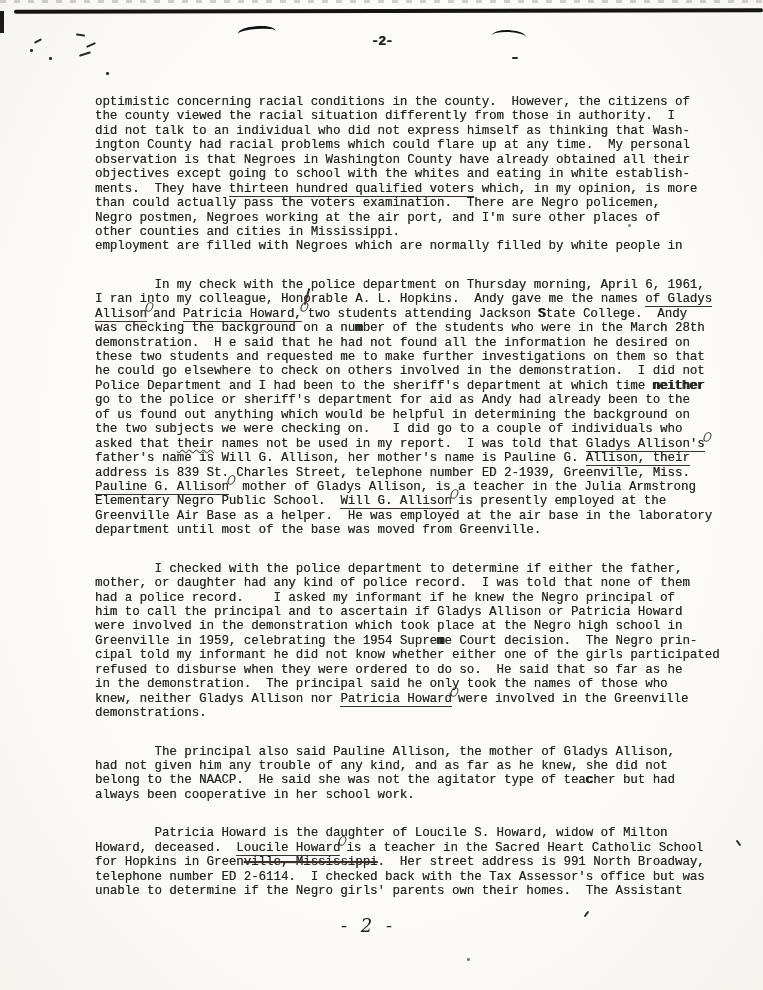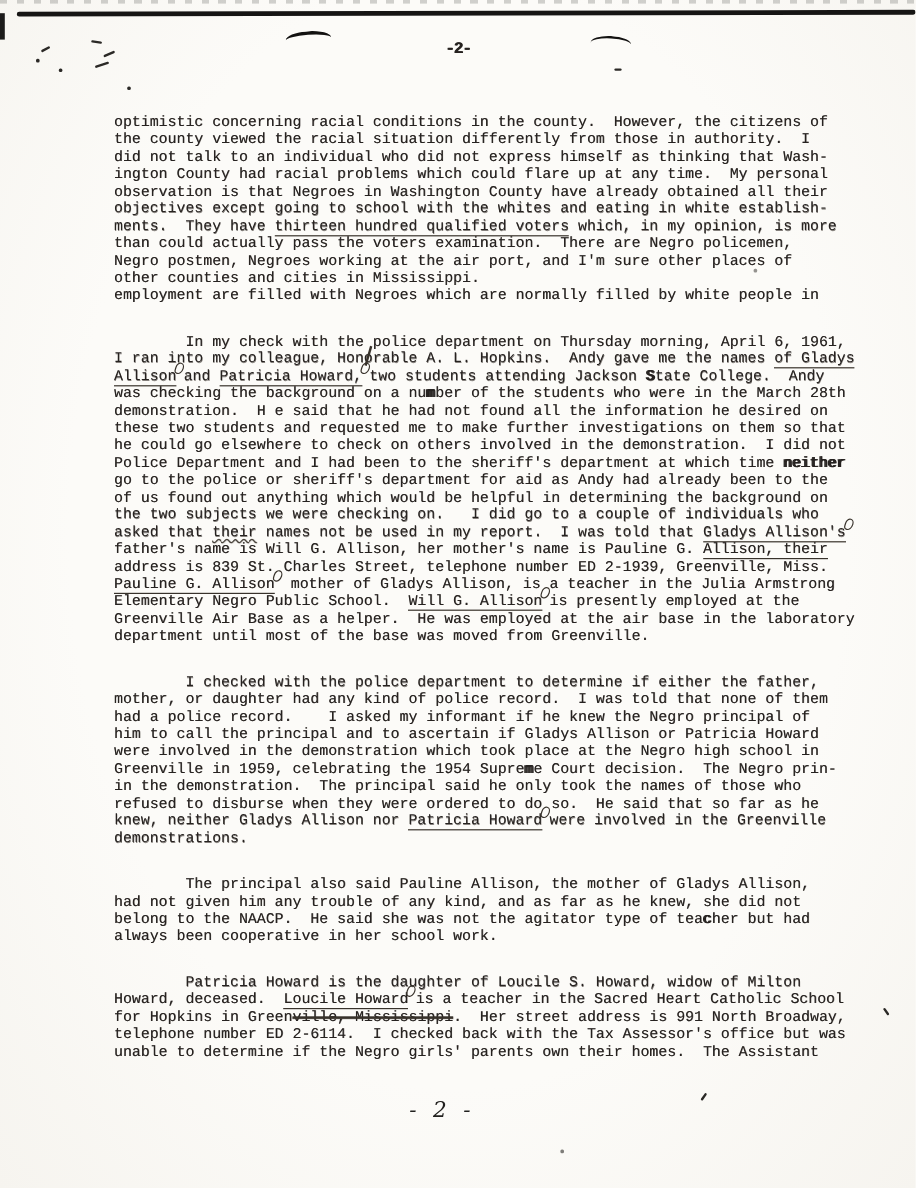--- a/index.html
+++ b/index.html
@@ -115,22 +115,23 @@
       <div class="tline"><span class="tx">Greenville Air Base as a helper.  He was employed at the air base in the laboratory</span></div>
       <div class="tline"><span class="tx">department until most of the base was moved from Greenville.</span></div>
     </div>
     <div class="para">
       <div class="tline"><span class="tx">        I checked with the police department to determine if either the father,</span></div>
       <div class="tline"><span class="tx">mother, or daughter had any kind of police record.  I was told that none of them</span></div>
       <div class="tline"><span class="tx">had a police record.    I asked my informant if he knew the Negro principal of</span></div>
       <div class="tline"><span class="tx">him to call the principal and to ascertain if Gladys Allison or Patricia Howard</span></div>
       <div class="tline"><span class="tx">were involved in the demonstration which took place at the Negro high school in</span></div>
       <div class="tline"><span class="tx">Greenville in 1959, celebrating the 1954 Supre</span><span class="ov">m</span><span class="tx">e Court decision.  The Negro prin-</span></div>
+      <div class="tline"><span class="tx">cipal told my informant he did not know whether either one of the girls participated</span></div>
+      <div class="tline"><span class="tx">refused to disburse when they were ordered to do so.  He said that so far as he</span></div>
       <div class="tline"><span class="tx">in the demonstration.  The principal said he only took the names of those who</span></div>
-      <div class="tline"><span class="tx">refused to disburse when they were ordered to do so.  He said that so far as he</span></div>
       <div class="tline"><span class="tx">knew, neither Gladys Allison nor </span><span class="hu">Patricia Howard</span><span class="pen-loop"></span><span class="tx">were involved in the Greenville</span></div>
       <div class="tline"><span class="tx">demonstrations.</span></div>
     </div>
     <div class="para">
       <div class="tline"><span class="tx">        The principal also said Pauline Allison, the mother of Gladys Allison,</span></div>
       <div class="tline"><span class="tx">had not given him any trouble of any kind, and as far as he knew, she did not</span></div>
       <div class="tline"><span class="tx">belong to the NAACP.  He said she was not the agitator type of tea</span><span class="ov">c</span><span class="tx">her but had</span></div>
       <div class="tline"><span class="tx">always been cooperative in her school work.</span></div>
     </div>
     <div class="para">

